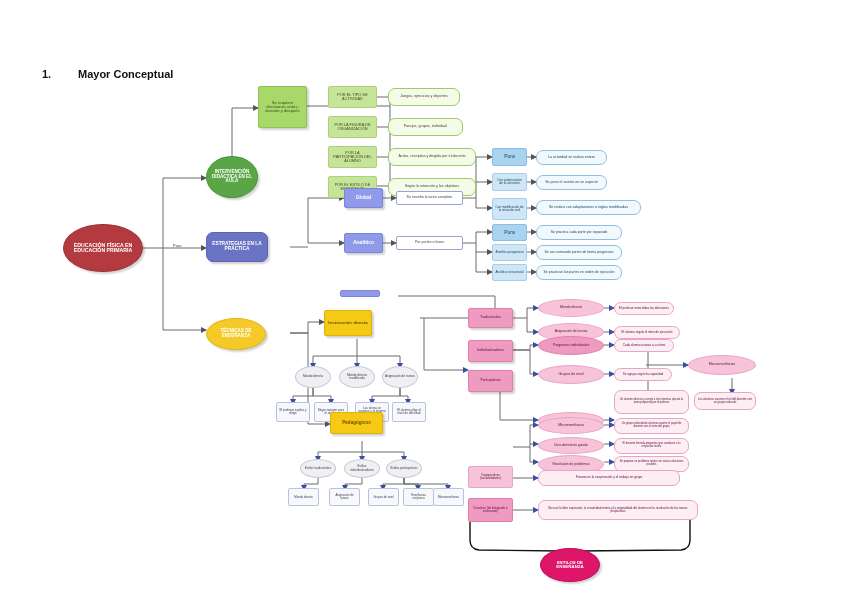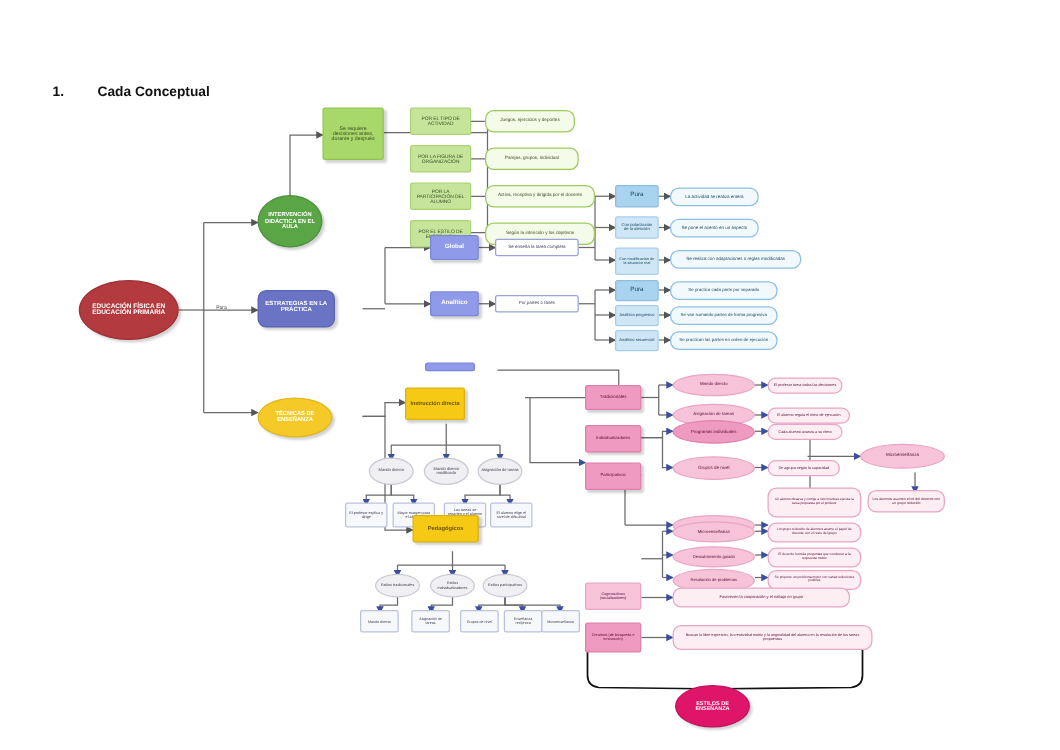--- a/index.html
+++ b/index.html
@@ -51,21 +51,21 @@
 
   .lbl{position:absolute;color:#444;white-space:nowrap;}
 </style>
 </head>
 <body>
 
 <div id="page">
 
   <div class="heading" style="left:42px;top:68px;font-size:11px;">
     <span class="num">1.</span>
-    <span class="txt">Cada Conceptual</span>
+    <span class="txt">Mayor Conceptual</span>
   </div>
 
   <svg class="links" viewBox="0 0 848 600">
     <defs>
       <marker id="ar" markerWidth="6" markerHeight="6" refX="5" refY="3" orient="auto">
         <path d="M0,0 L6,3 L0,6 z" fill="#3b4fa0"></path>
       </marker>
       <marker id="ark" markerWidth="6" markerHeight="6" refX="5" refY="3" orient="auto">
         <path d="M0,0 L6,3 L0,6 z" fill="#555"></path>
       </marker>

